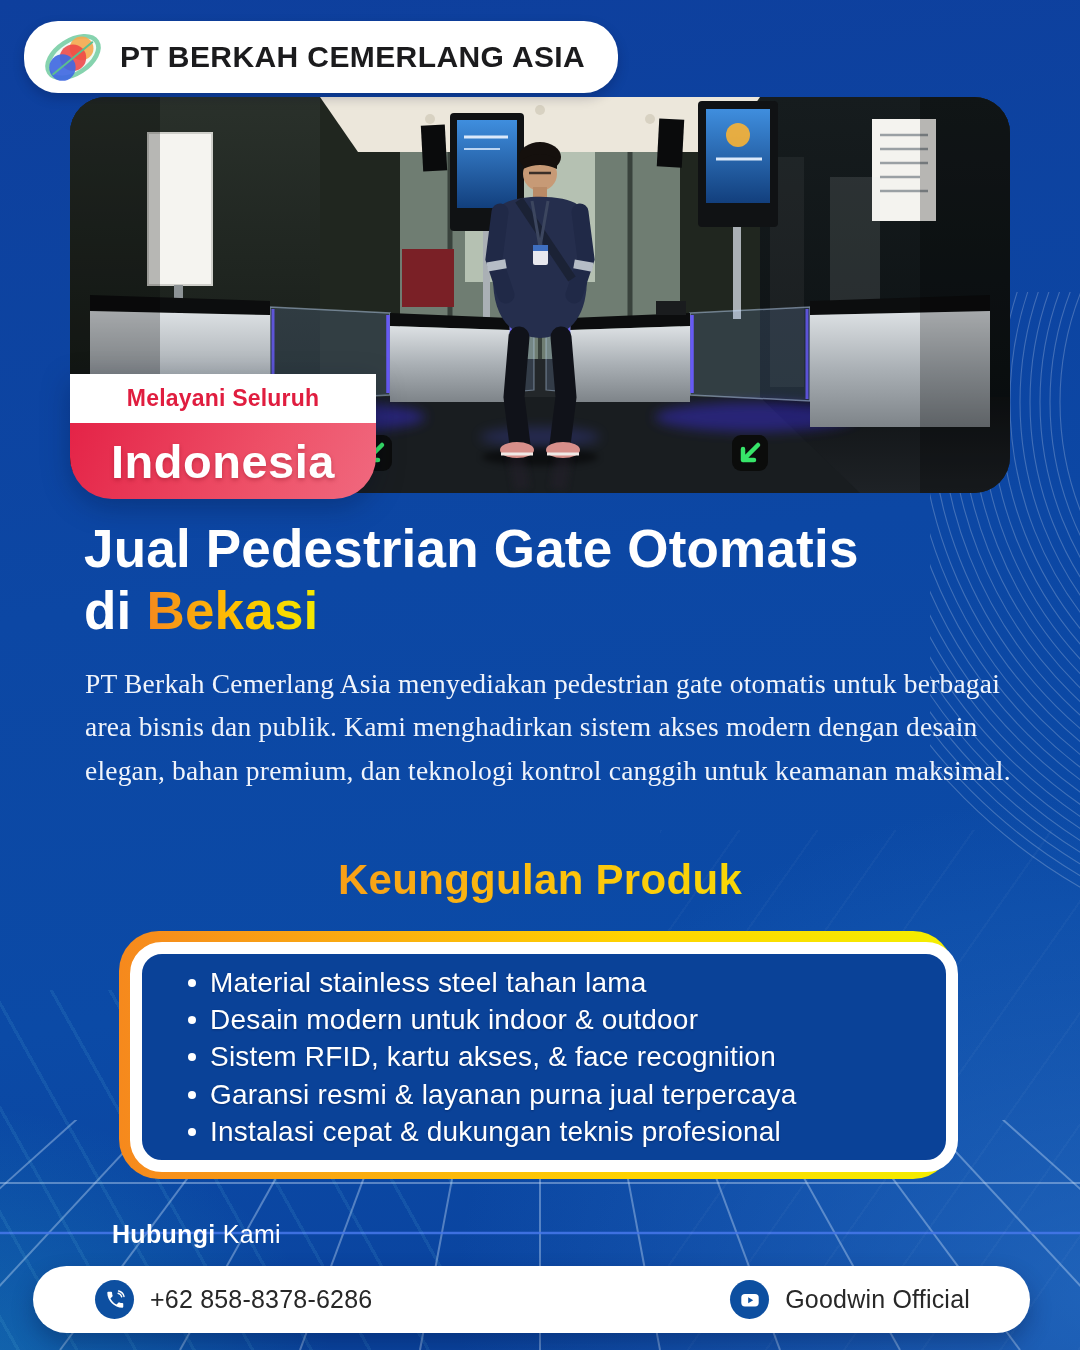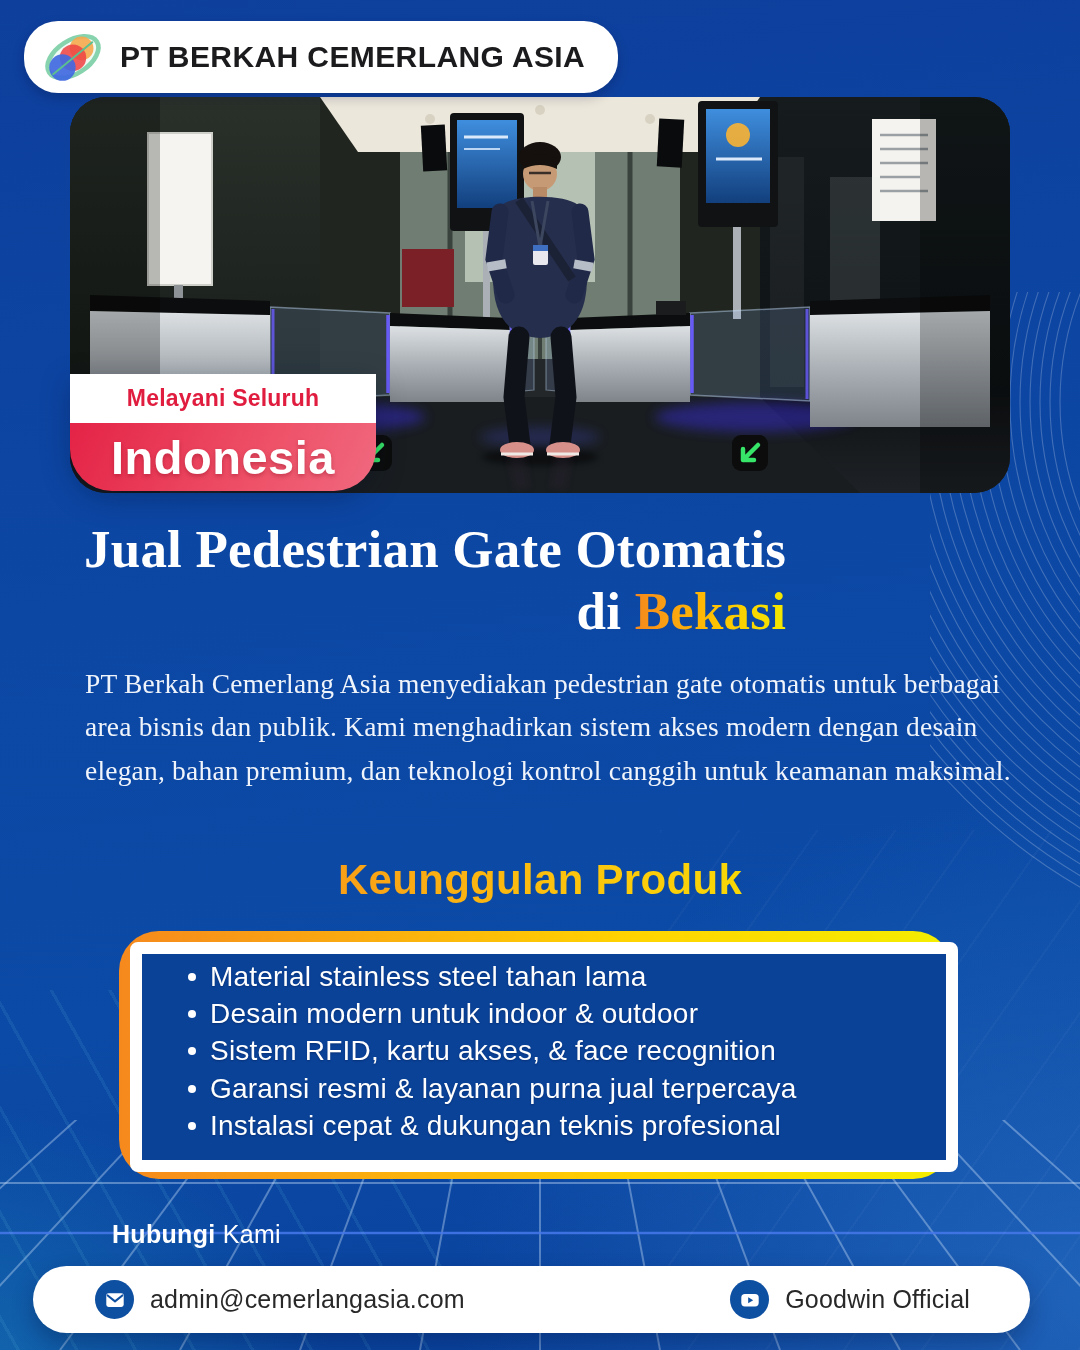--- a/index.html
+++ b/index.html
@@ -26,41 +26,41 @@
   .logo{width:66px;height:58px;flex:0 0 auto;}
   .brand-title{margin-left:14px;font-size:30px;font-weight:800;color:#1b1b1d;letter-spacing:.4px;white-space:nowrap;}
   
   .hero{position:absolute;left:70px;top:97px;width:940px;height:396px;border-radius:36px;
     overflow:hidden;z-index:3;background:#1c211f;}
   .hero svg{display:block;}
   
   .id-badge{position:absolute;left:70px;top:374px;width:306px;z-index:6;filter:drop-shadow(0 8px 14px rgba(0,10,40,.28));border-radius:29px;}
   .id-badge .white{height:49px;background:#fff;display:flex;align-items:center;justify-content:center;
     font-size:23px;font-weight:700;color:#e01d3f;letter-spacing:.2px;}
-  .id-badge .red{height:68px;background:linear-gradient(115deg,#e42347 0%,#ee5168 62%,#f0697f 100%);
+  .id-badge .red{height:76px;background:linear-gradient(115deg,#e42347 0%,#ee5168 62%,#f0697f 100%);
     border-radius:0 0 42px 42px;display:flex;align-items:center;justify-content:center;
     font-size:47px;font-weight:800;color:#fff;letter-spacing:.5px;
     text-shadow:0 2px 4px rgba(120,0,20,.35);}
   
   .headline{position:absolute;left:84px;top:518px;z-index:4;color:#fff;font-weight:800;
-    font-size:53px;line-height:1.17;letter-spacing:.2px;font-family:Liberation Serif, serif;text-align:right;}
+    font-size:53px;line-height:1.17;letter-spacing:.2px;font-family:Liberation Sans, sans-serif;}
   .hl-grad{background:linear-gradient(90deg,#f6891d 0%,#ffc400 55%,#f2e900 100%);
     -webkit-background-clip:text;background-clip:text;color:transparent;}
   .desc{position:absolute;left:85px;top:662px;width:938px;z-index:4;color:#f0f4fb;
     font-size:27.5px;line-height:1.58;letter-spacing:.2px;font-family:Liberation Serif, serif;}
   
   .features-title{position:absolute;left:0;right:0;top:856px;text-align:center;z-index:4;
     font-size:42px;font-weight:800;letter-spacing:.3px;
     background:linear-gradient(90deg,#f6891d 18%,#fdc70c 55%,#f3ec00 85%);
     -webkit-background-clip:text;background-clip:text;color:transparent;}
   .feature-box{position:absolute;left:130px;top:942px;width:828px;height:230px;z-index:4;}
   .feature-box::before{content:"";position:absolute;left:-11px;top:-11px;right:5px;bottom:-7px;
     background:linear-gradient(90deg,#f6891d 0%,#ffd400 62%,#f4ee00 100%);border-radius:40px;}
   .feature-inner{position:absolute;inset:0;background:#0a4298;border:12px solid #ffffff;
-    border-radius:8px;box-sizing:border-box;padding:4px 30px 10px 44px;}
+    border-radius:32px;box-sizing:border-box;padding:10px 30px 10px 44px;}
   .feature-inner ul{margin:0;padding:0;list-style:none;}
   .feature-inner li{position:relative;padding-left:24px;color:#fff;font-size:28px;line-height:37.2px;
     letter-spacing:.2px;text-shadow:0 1px 2px rgba(0,10,40,.3);}
   .feature-inner li::before{content:"";position:absolute;left:2px;top:15px;width:8px;height:8px;border-radius:50%;background:#fff;}
   
   .contact-label{position:absolute;left:112px;top:1220px;z-index:4;color:#fff;font-size:25px;letter-spacing:.3px;}
   .contact-label b{font-weight:800;}
   .contact-pill{position:absolute;left:33px;top:1266px;width:997px;height:67px;background:#fff;
     border-radius:36px;z-index:5;display:flex;align-items:center;justify-content:space-between;
     padding:0 60px 0 62px;box-sizing:border-box;box-shadow:0 10px 22px rgba(0,15,55,.3);}
@@ -316,25 +316,25 @@
 
   <div class="contact-label">
     <b>Hubungi</b>
     <span>Kami</span>
   </div>
 
   <div class="contact-pill">
     <div class="contact-item">
       <span class="ci-icon">
         <svg width="22" height="22" viewBox="0 0 24 24">
-          <rect x="2.5" y="4.5" width="19" height="15" rx="2.5" fill="#fff"></rect>
-          <polyline points="4,7 12,13.5 20,7" fill="none" stroke="#0d4fa0" stroke-width="2.2" stroke-linecap="round" stroke-linejoin="round"></polyline>
+          <path d="M7.0 10.4c1.5 2.9 3.7 5.1 6.6 6.6l2.1-2.1c.3-.3.7-.4 1-.3 1.1.4 2.2.6 3.3.6.6 0 1 .4 1 1v3.2c0 .6-.4 1-1 1C11.4 20.4 3.6 12.6 3.6 4c0-.6.4-1 1-1h3.2c.6 0 1 .4 1 1 0 1.2.2 2.3.6 3.3.1.3 0 .7-.3 1L7.0 10.4z" fill="#fff"></path>
+          <path d="M15.4 4.6c1.9.5 3.4 2 3.9 3.9 M15.9 2.2c2.9.7 5.2 3 5.9 5.9" stroke="#fff" stroke-width="1.6" fill="none" stroke-linecap="round"></path>
         </svg>
       </span>
-      <span class="ci-text">admin@cemerlangasia.com</span>
+      <span class="ci-text">+62 858-8378-6286</span>
     </div>
     <div class="contact-item">
       <span class="ci-icon">
         <svg width="22" height="22" viewBox="0 0 24 24">
           <rect x="2.5" y="5.5" width="19" height="13.5" rx="4" fill="#fff"></rect>
           <polygon points="10,9 15.5,12.2 10,15.5" fill="#0d4fa0"></polygon>
         </svg>
       </span>
       <span class="ci-text">Goodwin Official</span>
     </div>

